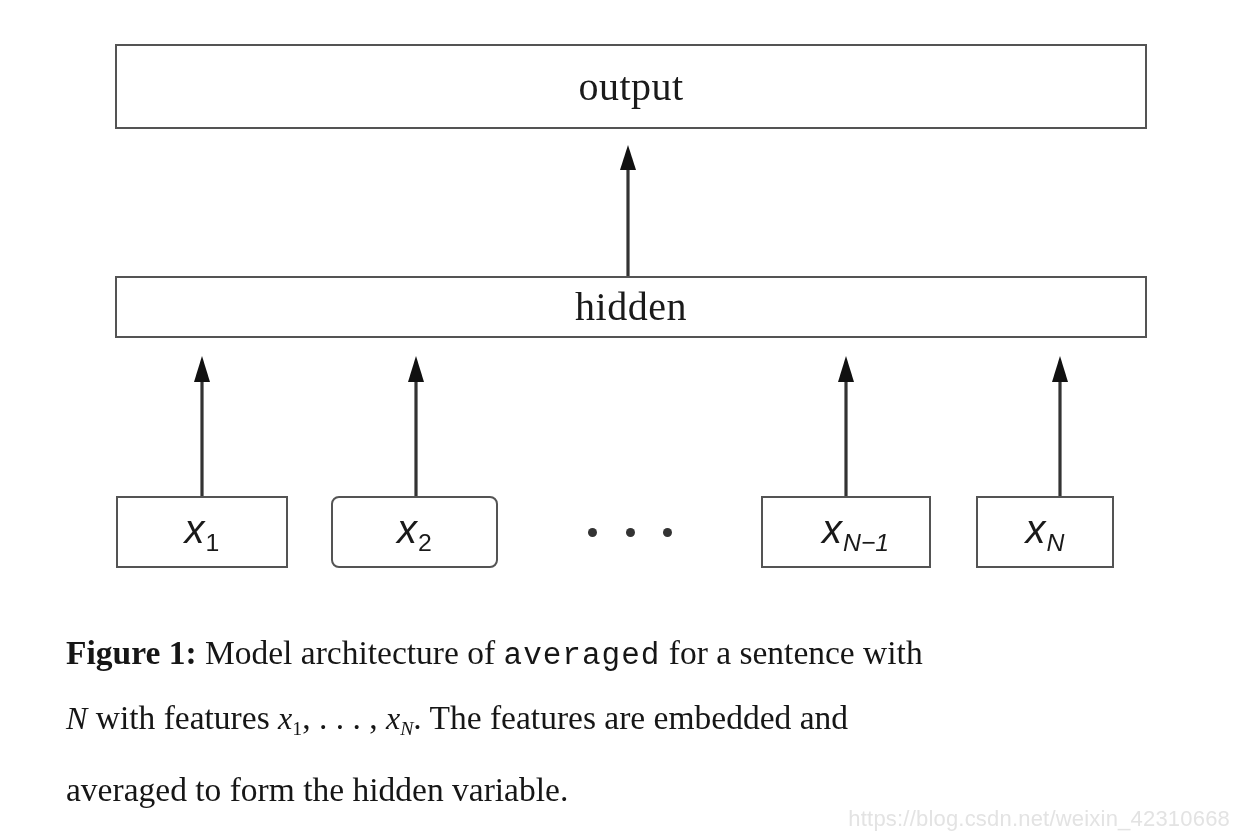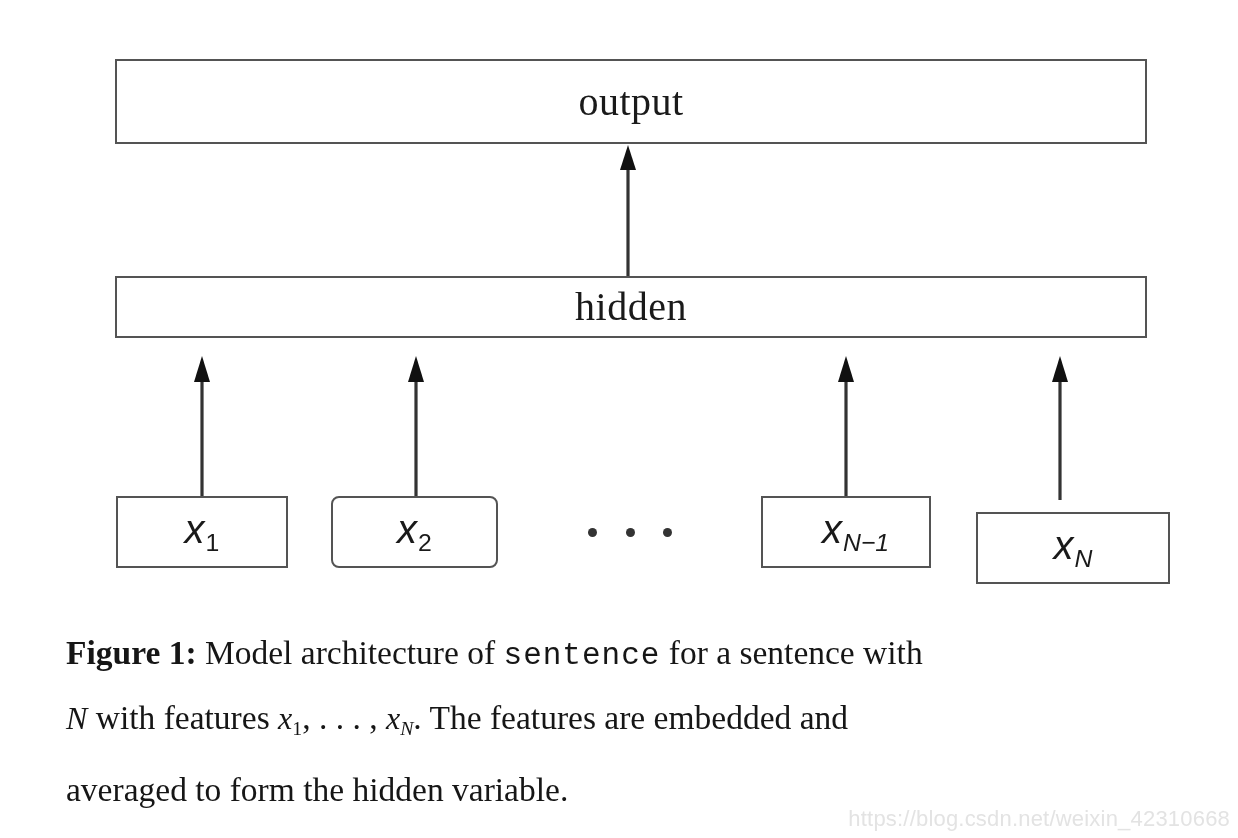--- a/index.html
+++ b/index.html
@@ -30,41 +30,41 @@
   .layer-label {
     font-family: "Liberation Serif", "DejaVu Serif", serif;
     font-size: 40px;
     line-height: 1;
     letter-spacing: 0.5px;
   }
 
   
   #output-layer {
     left: 115px;
-    top: 59px;
+    top: 44px;
     width: 1032px;
     height: 85px;
   }
   
   #hidden-layer {
     left: 115px;
     top: 276px;
     width: 1032px;
     height: 62px;
   }
 
   
   .input-node {
     height: 72px;
     top: 496px;
   }
   #input-x1  { left: 116px; width: 172px; }
   #input-x2  { left: 331px; width: 167px; border-radius: 8px; }
   #input-xn1 { left: 761px; width: 170px; padding-left: 19px; }
-  #input-xn  { left: 976px; width: 194px; margin-top: 16px; }
+  #input-xn  { left: 976px; width: 138px; }
 
   
   .math {
     font-family: Liberation Sans, sans-serif;
     font-style: italic;
     font-size: 40px;
     line-height: 1;
     white-space: nowrap;
     display: inline-block;
   }
@@ -200,21 +200,21 @@
 
   <div class="node input-node" id="input-xn1">
     <span class="math"><span>x</span><span class="sub">N−1</span></span>
   </div>
 
   <div class="node input-node" id="input-xn">
     <span class="math"><span>x</span><span class="sub">N</span></span>
   </div>
 
   <div id="caption">
-    <div class="cap-line"><b>Figure 1:</b><span> Model architecture of </span><span class="mono">sentence</span><span> for a sentence with</span></div>
+    <div class="cap-line"><b>Figure 1:</b><span> Model architecture of </span><span class="mono">averaged</span><span> for a sentence with</span></div>
 
     <div class="cap-line"><span class="m">N</span><span> with features </span><span class="m"><span>x</span><span class="sub">1</span></span><span>, . . . , </span><span class="m"><span>x</span><span class="subi">N</span></span><span>. The features are embedded and</span></div>
 
     <div class="cap-line">averaged to form the hidden variable.</div>
   </div>
 
   <div id="watermark">https://blog.csdn.net/weixin_42310668</div>
 
 </div>
 

